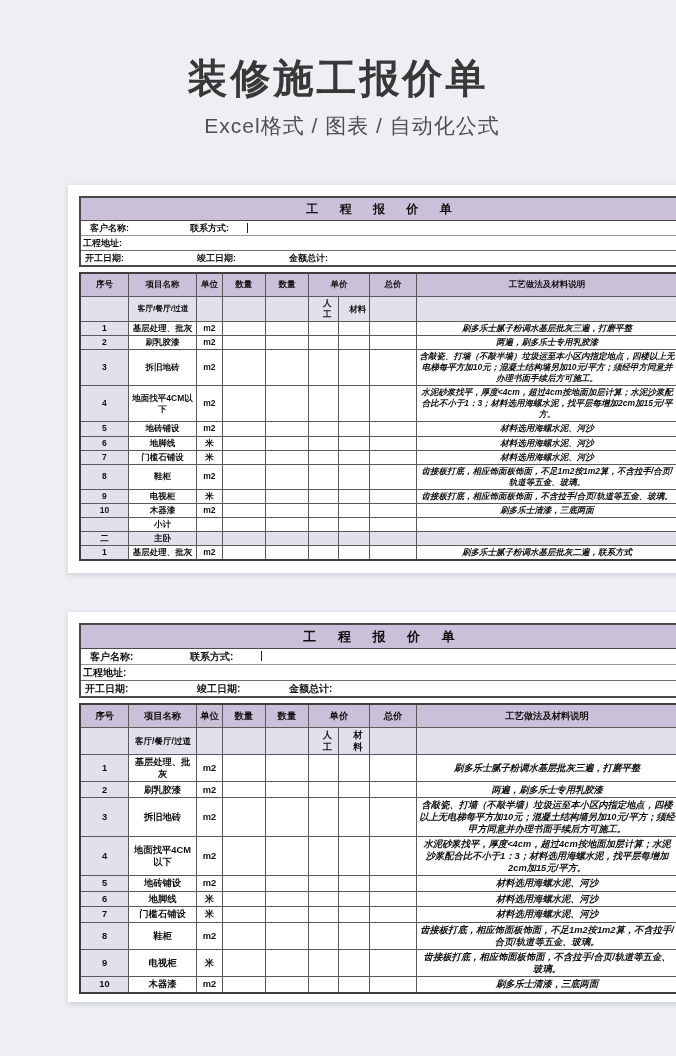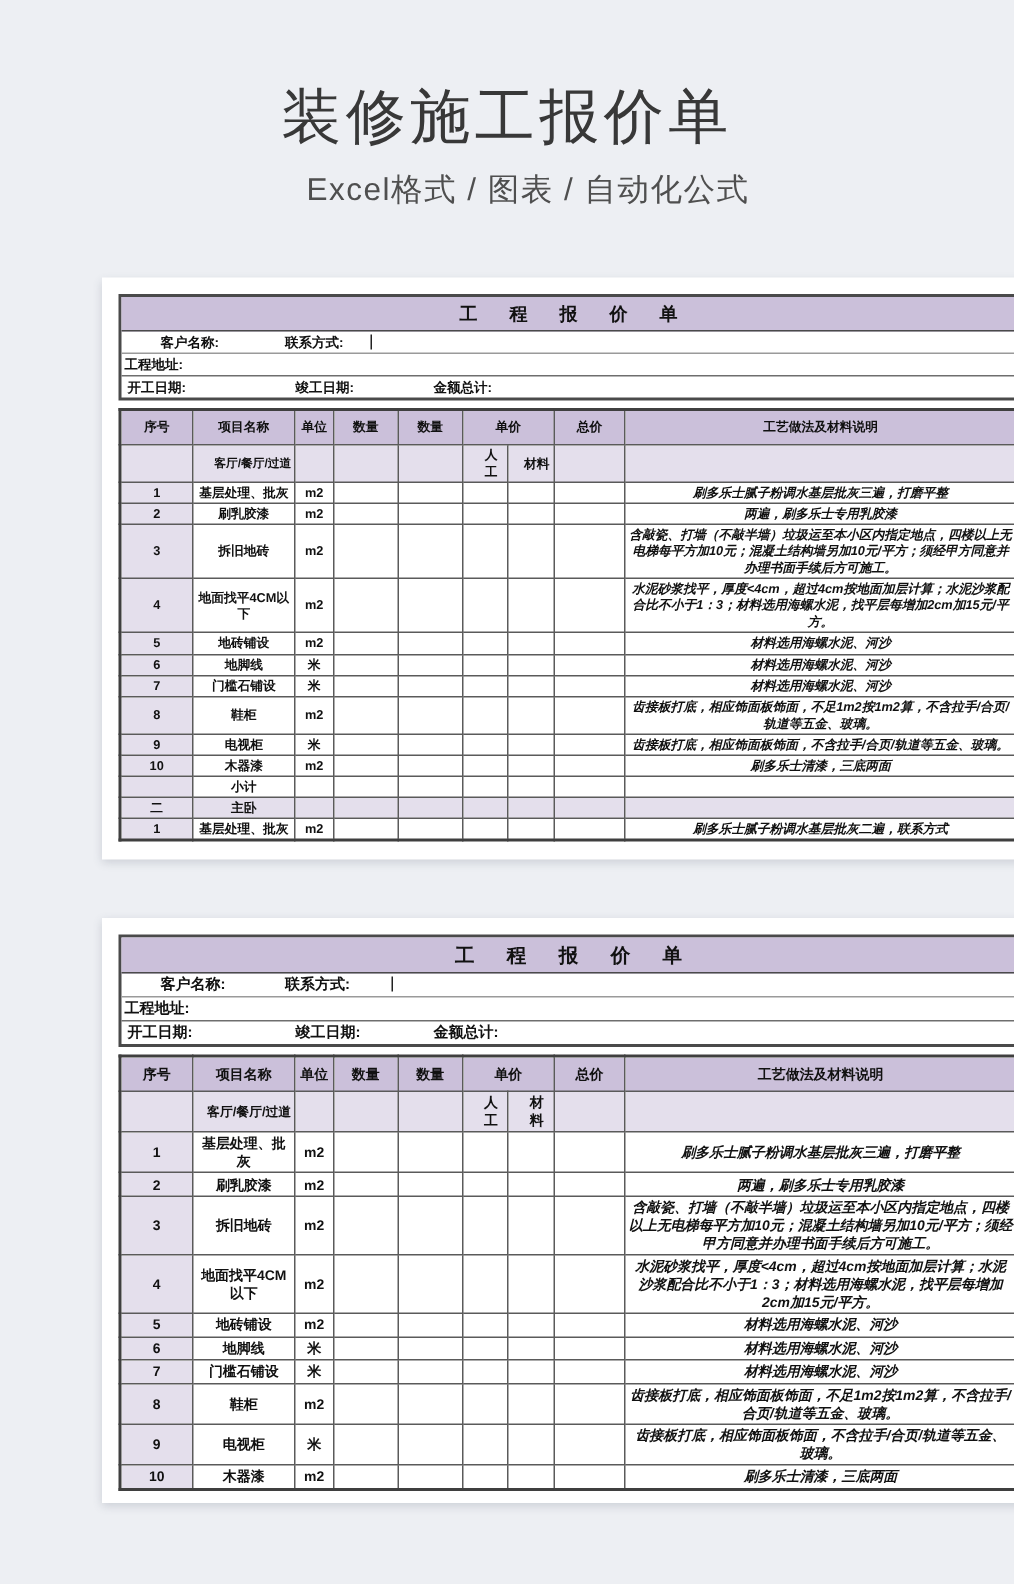--- a/index.html
+++ b/index.html
@@ -6,21 +6,21 @@
   body{
     position:relative;
     width:676px;height:1056px;
     background:#edeff3;
     overflow:hidden;
     font-family:"Liberation Sans","DejaVu Sans",sans-serif;
   }
   
   .page-header{position:absolute;top:56px;left:0;width:100%;text-align:center;}
   .page-title{
-    font-size:40px;font-weight:400;color:#383838;
+    font-size:40px;font-weight:700;color:#383838;
     letter-spacing:3px;line-height:1.1;margin:0;
   }
   .page-subtitle{
     margin-top:12px;font-size:21px;color:#4f4f4f;letter-spacing:1px;font-weight:400;margin-left:28px;
   }
   
   .card{
     position:absolute;left:68px;width:622px;background:#ffffff;
     box-shadow:0 2px 6px rgba(70,80,100,.20);
     padding:11px;box-sizing:border-box;overflow:hidden;
@@ -32,40 +32,40 @@
   .sheet-head{border:2px solid #4a4a4a;}
   .sheet-title{
     background:#cbc0da;text-align:center;font-weight:bold;
     font-size:12px;letter-spacing:9px;padding:3px 0 2px 9px;
     border-bottom:1px solid #4a4a4a;color:#111;
   }
   .info-row{position:relative;font-weight:bold;font-size:9px;height:14px;line-height:14px;color:#111;}
   .info-row.r1{border-bottom:1px solid #9a9a9a;}
   .info-row.r2{border-bottom:1px solid #6e6e6e;}
   .info-row span{position:absolute;top:0;white-space:nowrap;}
-  .lbl-customer{left:26px;}
+  .lbl-customer{left:9px;}
   .lbl-contact{left:109px;}
   .cursor-line{position:absolute;left:166px;top:2px;width:1px;height:10px;background:#222;}
   .lbl-address{left:2px;}
   .lbl-start{left:4px;}
   .lbl-end{left:116px;text-align:right;}
   .lbl-total{left:208px;}
 
   
   table.grid{
     margin-top:5px;width:100%;border-collapse:collapse;table-layout:fixed;
     border:2px solid #3f3f3f;font-size:8.5px;color:#111;
   }
   table.grid th,table.grid td{
     border:1px solid #5a5a5a;font-weight:bold;text-align:center;
     padding:1px 2px;overflow:hidden;line-height:1.3;
   }
   table.grid thead th{background:#cbc0da;height:20px;margin-left:44px;}
   tr.sub td{background:#e4dfec;height:10px;padding-left:10px;}
-  tr.sub td.name{text-align:right;padding-left:3px;font-size:0.92em;}
+  tr.sub td.name{text-align:center;padding-left:3px;font-size:0.92em;}
   table.grid td{height:11px;}
   td.no{background:#e4dfec;}
   tr.section td{background:#e4dfec;}
   td.desc{text-align:center;font-style:italic;}
   
   .card.lg .sheet-title{font-size:13px;}
   .card.lg .info-row{font-size:10px;height:15px;line-height:15px;}
   .card.lg .cursor-line{left:180px;}
   .card.lg table.grid{font-size:9.3px;}
   .card.lg table.grid td{height:12.5px;}

